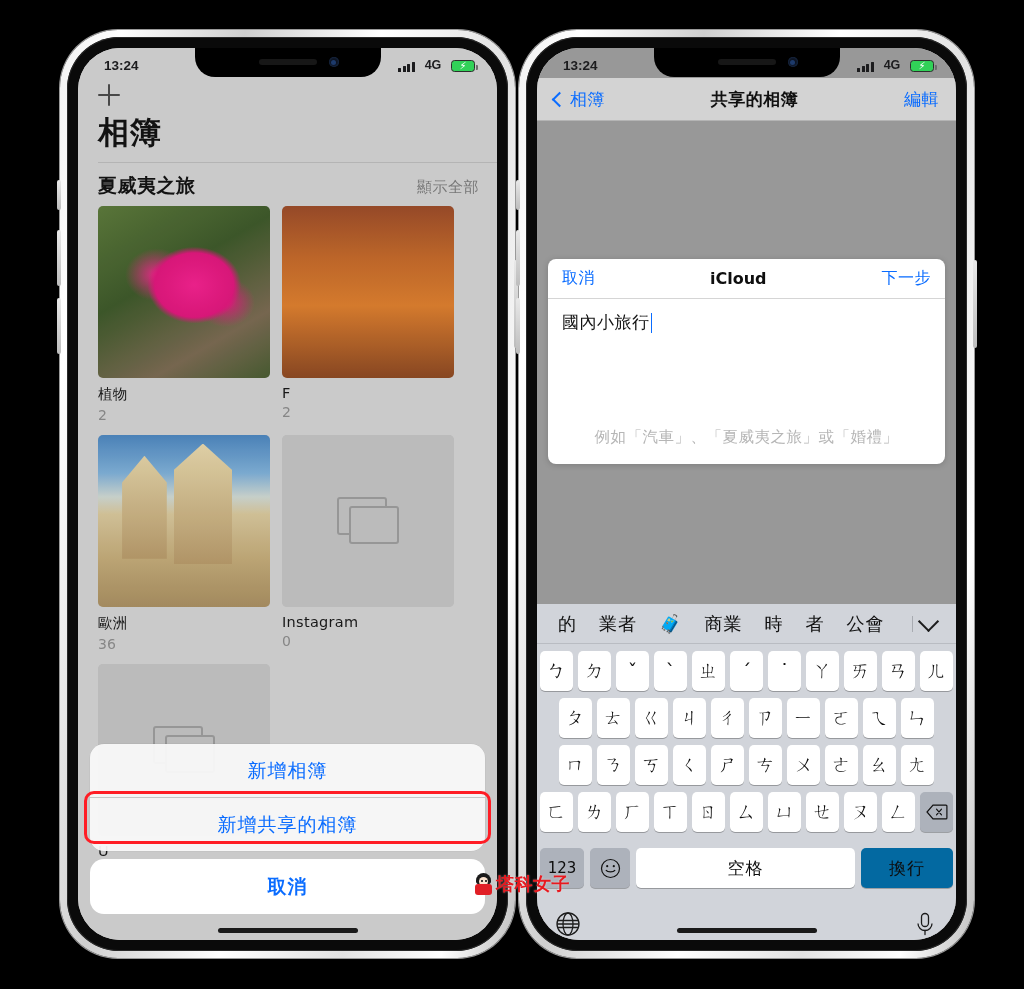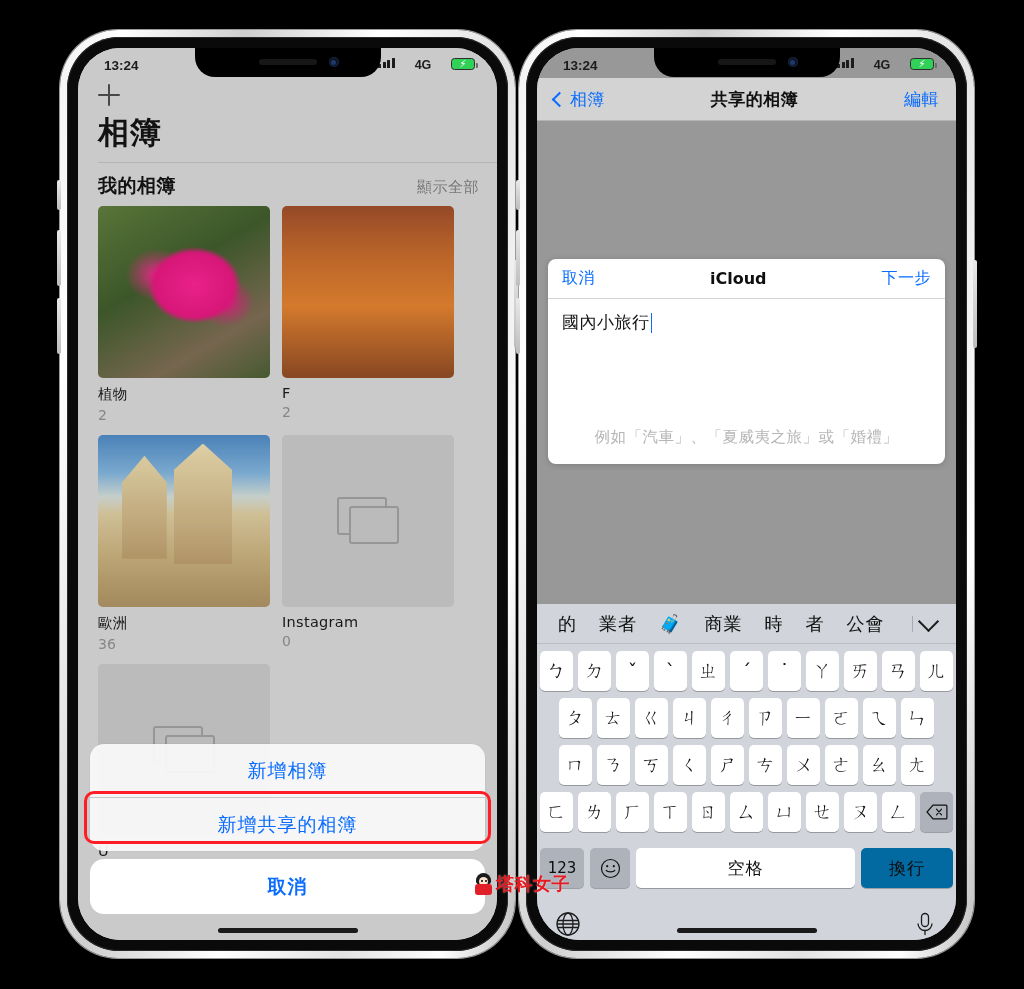--- a/index.html
+++ b/index.html
@@ -37,21 +37,21 @@
            width:58px;height:6px;border-radius:3px;background:#171717;}
   .camera{position:absolute;left:50%;margin-left:41px;top:9px;width:10px;height:10px;
           border-radius:50%;background:#0d1422;box-shadow:inset 0 0 2px #25406e;}
   .camera::after{content:"";position:absolute;left:2.5px;top:2.5px;width:5px;height:5px;
           border-radius:50%;background:#1d3a6b;}
 
   
   .statusbar{position:absolute;top:0;left:0;right:0;height:30px;z-index:30;
      display:flex;align-items:center;justify-content:space-between;
      padding:4px 22px 0 26px;box-sizing:border-box;font-size:13.5px;font-weight:700;color:#1c1c1e;}
-  .sb-right{display:flex;align-items:flex-start;gap:20px;}
+  .sb-right{display:flex;align-items:flex-end;gap:10px;}
   .bars{display:flex;align-items:flex-end;gap:1.5px;height:10px;}
   .bars i{display:block;width:3px;background:#1c1c1e;border-radius:.5px;}
   .bars i:nth-child(1){height:4px}.bars i:nth-child(2){height:6px}
   .bars i:nth-child(3){height:8px}.bars i:nth-child(4){height:10px}
   .net{font-size:12.5px;font-weight:600;letter-spacing:-.2px;}
   .batt{position:relative;width:24px;height:12px;border-radius:3.5px;
         border:1.3px solid #2d2d2d;box-sizing:border-box;background:#31d158;}
   .batt::after{content:"";position:absolute;right:-3.5px;top:3.5px;width:2px;height:5px;
         border-radius:0 1px 1px 0;background:#6d6d6d;}
   .bolt{position:absolute;left:50%;top:50%;transform:translate(-50%,-50%);
@@ -209,21 +209,21 @@
         <div class="photos">
 
           <div class="plus-row">
             <div class="plus"></div>
           </div>
 
           <div class="big-title">相簿</div>
           <div class="hr"></div>
 
           <div class="sec-head">
-            <div class="sec-title">我的相簿</div>
+            <div class="sec-title">夏威夷之旅</div>
             <div class="sec-link">顯示全部</div>
           </div>
 
           <div class="grid">
 
 
             <div class="cell">
               <div class="thumb">
                   <div class="img-flower"></div>
                 </div>

